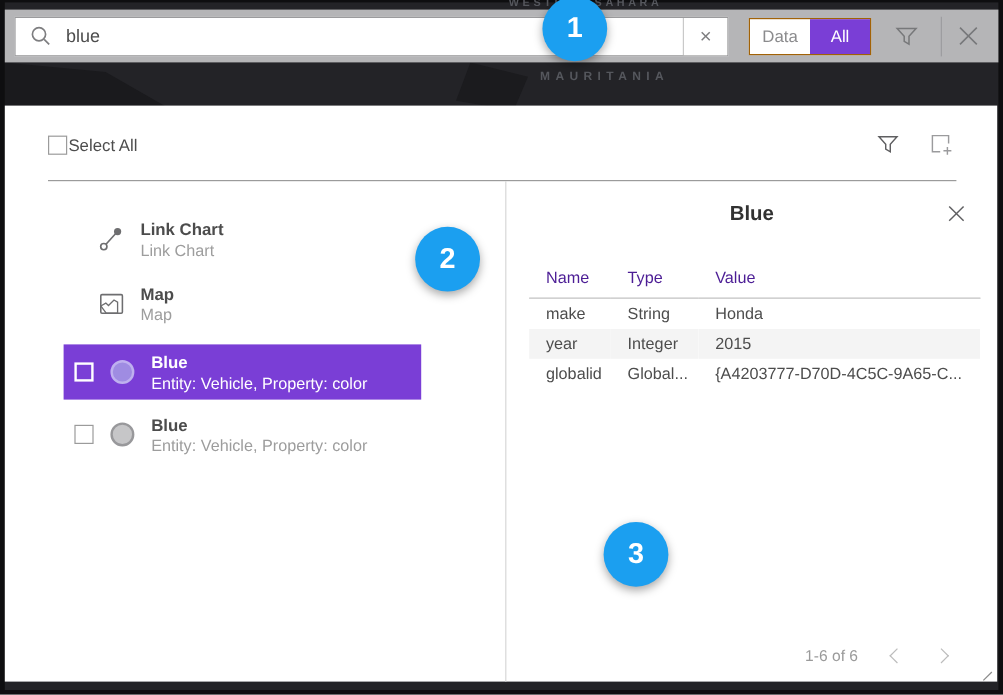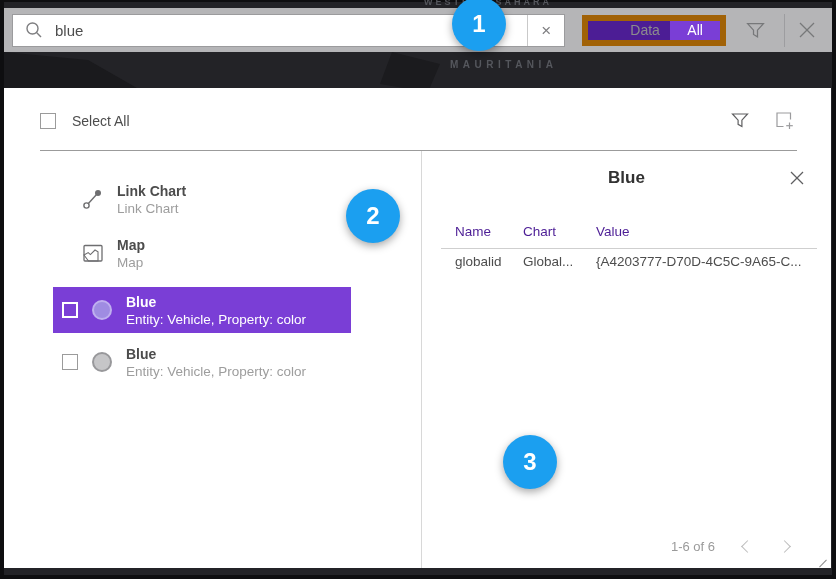--- a/index.html
+++ b/index.html
@@ -15,32 +15,32 @@
   .lbl-mr { left:450px; top:59px; font-size:10px; letter-spacing:4.5px; }
   .lbl-sp { left:92px; top:600px; font-size:8px; letter-spacing:2px; color:#46484e; }
 
   
   .toolbar { position:absolute; left:4px; right:4px; top:8px; height:44px; background:#b5b5b7; display:flex; align-items:center; padding:0 10px 0 8px; }
   .search-box { display:flex; align-items:center; background:#fff; border:1px solid #9b9b9d; height:33px; width:608px; }
   .search-box svg { margin:0 12px 0 12px; flex:none; }
   .search-input { border:none; outline:none; flex:1; font-size:15px; color:#4d4d4d; font-family:"Liberation Sans",sans-serif; background:transparent; }
   .search-sep { width:1px; height:100%; background:#c9c9c9; }
   .search-clear { width:36px; height:100%; border:none; background:#fff; color:#7e7e80; font-size:17px; cursor:pointer; line-height:1; }
-  .toggle { display:flex; margin-left:17px; border:6px solid #a16207; background:#4c1d95; height:31px;padding-left:32px; }
+  .toggle { display:flex; margin-left:17px; border:1px solid #a16207; background:#ffffff; height:31px; }
   .toggle-seg { width:50px; display:flex; align-items:center; justify-content:center; font-size:14px; color:#8b8b8d; cursor:pointer; }
   .toggle-seg.active { background:var(--purple,#7a3ed6); color:#fff; }
   .tb-funnel { margin-left:19px; cursor:pointer; display:flex; }
   .tb-divider { width:1px; height:33px; background:#9d9da0; margin-left:18px; }
   .tb-close { margin-left:7px; cursor:pointer; display:flex; }
 
   
   .panel { position:absolute; left:4px; right:5px; top:88px; bottom:11px; background:#fff; }
   .panel-header { position:relative; height:62px; }
   .checkbox { width:16px; height:16px; border:1px solid #9b9b9b; background:transparent; flex:none; }
-  .select-all { position:absolute; left:36px; top:25px; display:flex; align-items:center; gap:16px; cursor:pointer; }
+  .select-all { position:absolute; left:36px; top:25px; display:flex; align-items:center; gap:1px; cursor:pointer; }
   .select-all span { font-size:14px; color:#4d4d4d; }
   .hdr-icons { position:absolute; right:36px; top:22px; display:flex; gap:24px; }
   .hdr-icons > span { cursor:pointer; display:flex; }
   .hdr-divider { position:absolute; left:36px; right:34px; top:62px; height:1px; background:#9b9b9b; }
 
   .content { position:absolute; left:0; right:0; top:63px; bottom:0; display:flex;justify-content:flex-end; }
   .list-col { width:417px; flex:none; padding-top:26px; }
   .v-divider { width:1px; background:#d8d8d8; }
   .detail-col { flex:1; position:relative; }
 
@@ -206,25 +206,35 @@
           <svg width="22" height="22" viewBox="0 0 22 22">
             <line x1="5" y1="5" x2="17" y2="17" stroke="#5f5f61" stroke-width="1.2"></line>
             <line x1="17" y1="5" x2="5" y2="17" stroke="#5f5f61" stroke-width="1.2"></line>
           </svg>
         </span>
 
         <table class="props">
           <thead>
             <tr>
               <th>Name</th>
-              <th>Chart</th>
+              <th>Type</th>
               <th>Value</th>
             </tr>
           </thead>
           <tbody>
+            <tr>
+              <td>make</td>
+              <td>String</td>
+              <td>Honda</td>
+            </tr>
+            <tr>
+              <td>year</td>
+              <td>Integer</td>
+              <td>2015</td>
+            </tr>
             <tr>
               <td>globalid</td>
               <td>Global...</td>
               <td>{A4203777-D70D-4C5C-9A65-C...</td>
             </tr>
           </tbody>
         </table>
 
         <div class="pagination">
           <span class="pag-label">1-6 of 6</span>

